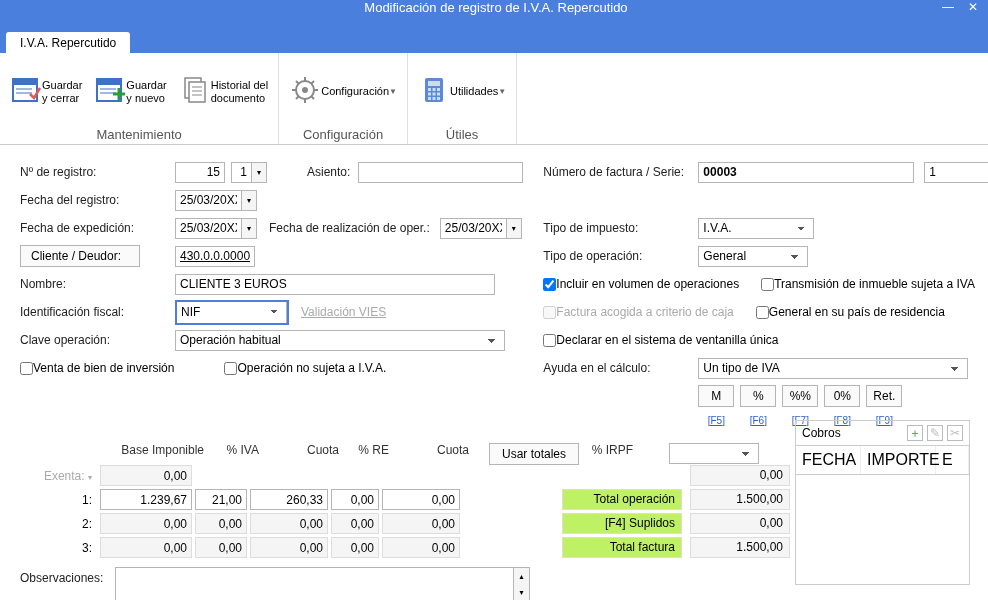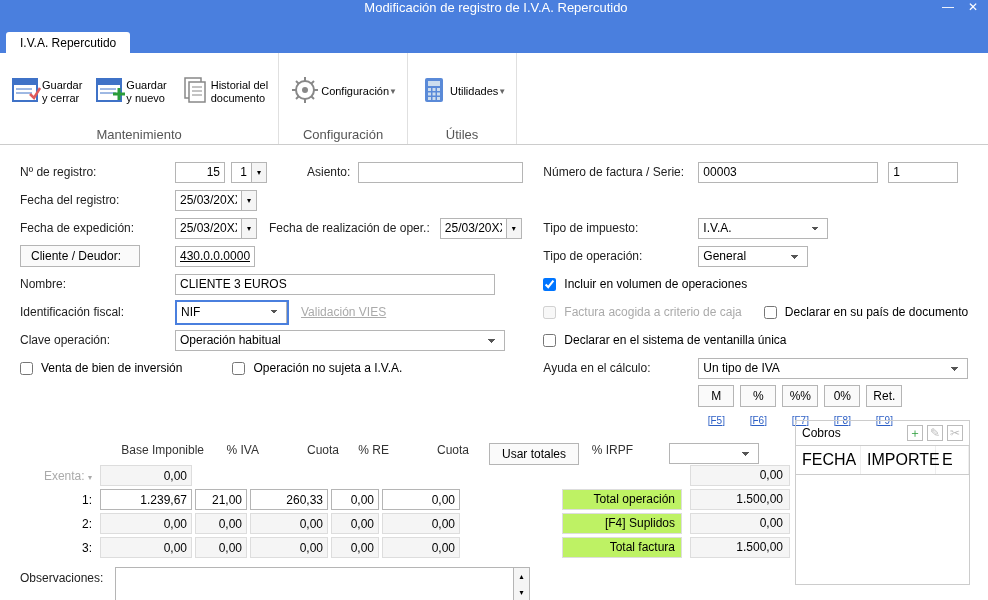--- a/index.html
+++ b/index.html
@@ -24,21 +24,21 @@
 .form-area { padding: 14px 20px 8px; }
 .row { display: flex; align-items: center; min-height: 26px; margin-bottom: 2px; }
 .lbl { font-size: 12px; color: #222; }
 .w155 { width: 155px; }
 .txt, .sel { border: 1px solid #b5b5b5; height: 21px; padding: 2px 4px; font-size: 12px; background: #fff; }
 .sel { appearance: none; padding-right: 18px; background-image: linear-gradient(45deg, transparent 50%, #555 50%), linear-gradient(135deg, #555 50%, transparent 50%); background-position: calc(100% - 12px) 8px, calc(100% - 8px) 8px; background-size: 4px 4px; background-repeat: no-repeat; }
 .date-drop { display: inline-flex; }
 .date-drop .txt { border-right: none; }
 .date-drop .dbtn { border: 1px solid #b5b5b5; width: 16px; display: flex; align-items: center; justify-content: center; background: #f5f5f5; cursor: pointer; font-size: 8px; }
 .btn { border: 1px solid #b5b5b5; background: #fafafa; padding: 3px 10px; cursor: pointer; height: 22px; }
-.chk { display: inline-flex; align-items: center; gap: 8px; }
+.chk { display: inline-flex; align-items: center; gap: 0; }
 .chk input { width: 13px; height: 13px; }
 .disabled { color: #aaa; }
 .linkg { color: #aaa; text-decoration: underline; }
 
 .two-col { display: flex; gap: 20px; }
 .col-l { width: 510px; }
 .col-r { flex: 1; }
 
 .id-group { display: inline-flex; border: 2px solid #4a7fde; }
 .id-group .sel { border: none; border-right: 1px solid #b5b5b5; }
@@ -258,47 +258,51 @@
         <label class="chk">
             <input type="checkbox" style="">
             <span>Operación no sujeta a I.V.A.</span>
           </label>
       </div>
     </div>
 
     <div class="col-r">
       <div class="row">
         <span class="lbl" style="width:155px">Número de factura / Serie:</span>
-        <input class="txt" style="width: 180px;" value="00003">
+        <input class="txt" style="width: 216px; font-weight: bold;" value="00003">
         <span style="width:10px"></span>
         <input class="txt" style="width: 70px;" value="1">
       </div>
       <div class="row" style="height:26px"></div>
       <div class="row">
         <span class="lbl" style="width:155px">Tipo de impuesto:</span>
-        <select class="sel" style="width:130px"><option>I.V.A.</option></select>
+        <select class="sel" style="width:116px"><option>I.V.A.</option></select>
       </div>
       <div class="row">
         <span class="lbl" style="width:155px">Tipo de operación:</span>
         <select class="sel" style="width:110px"><option>General</option></select>
       </div>
       <div class="row" style="gap:22px">
         <label class="chk">
             <input type="checkbox" checked="" style="">
             <span>Incluir en volumen de operaciones</span>
+          </label>
+        <label class="chk">
+            <input type="checkbox" style="">
+            <span>Transmisión de inmueble sujeta a IVA</span>
           </label>
       </div>
       <div class="row" style="gap:22px">
         <label class="chk disabled">
             <input type="checkbox" disabled="" style="">
             <span>Factura acogida a criterio de caja</span>
           </label>
         <label class="chk">
             <input type="checkbox" style="">
-            <span>Declarar en su país de documento</span>
+            <span>General en su país de residencia</span>
           </label>
       </div>
       <div class="row">
         <label class="chk">
             <input type="checkbox" style="">
             <span>Declarar en el sistema de ventanilla única</span>
           </label>
       </div>
       <div class="row">
         <span class="lbl" style="width:155px">Ayuda en el cálculo:</span>

